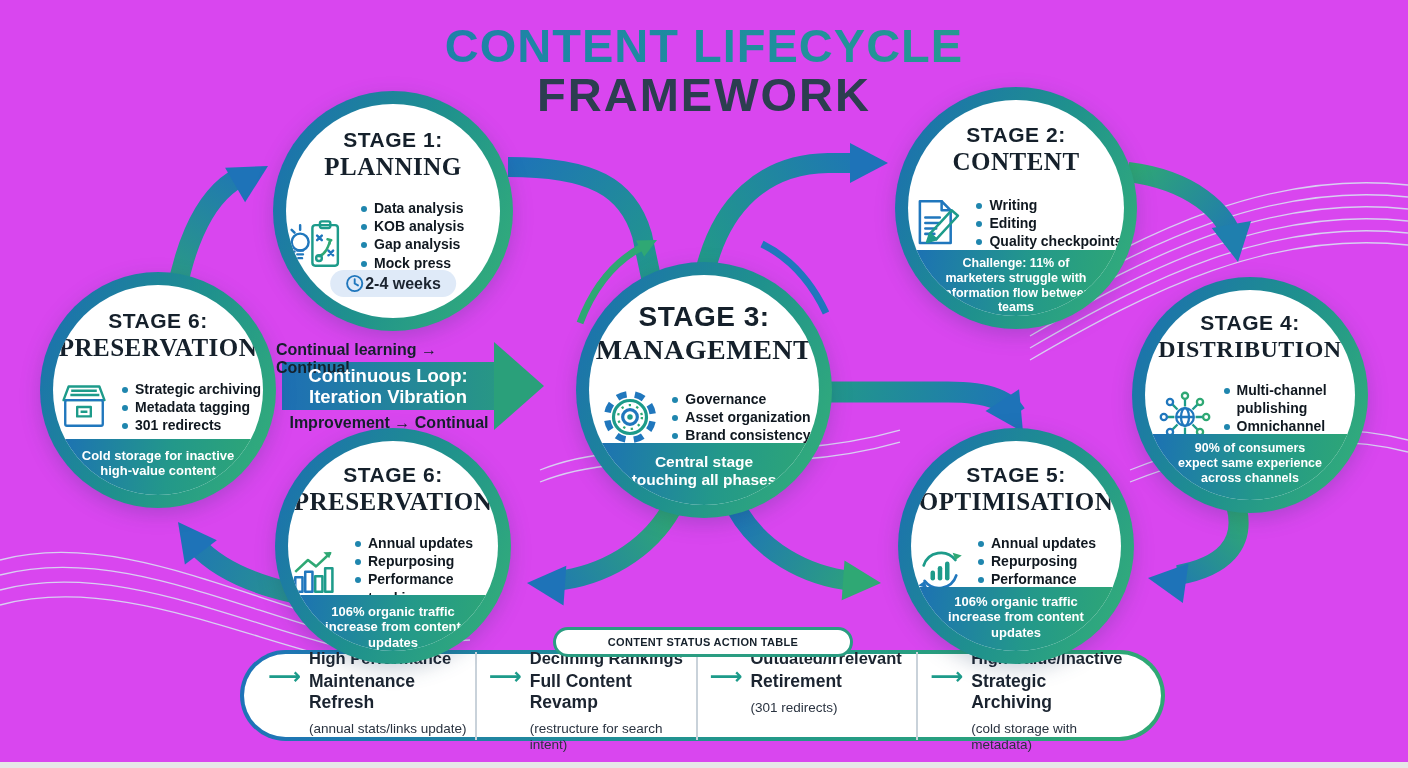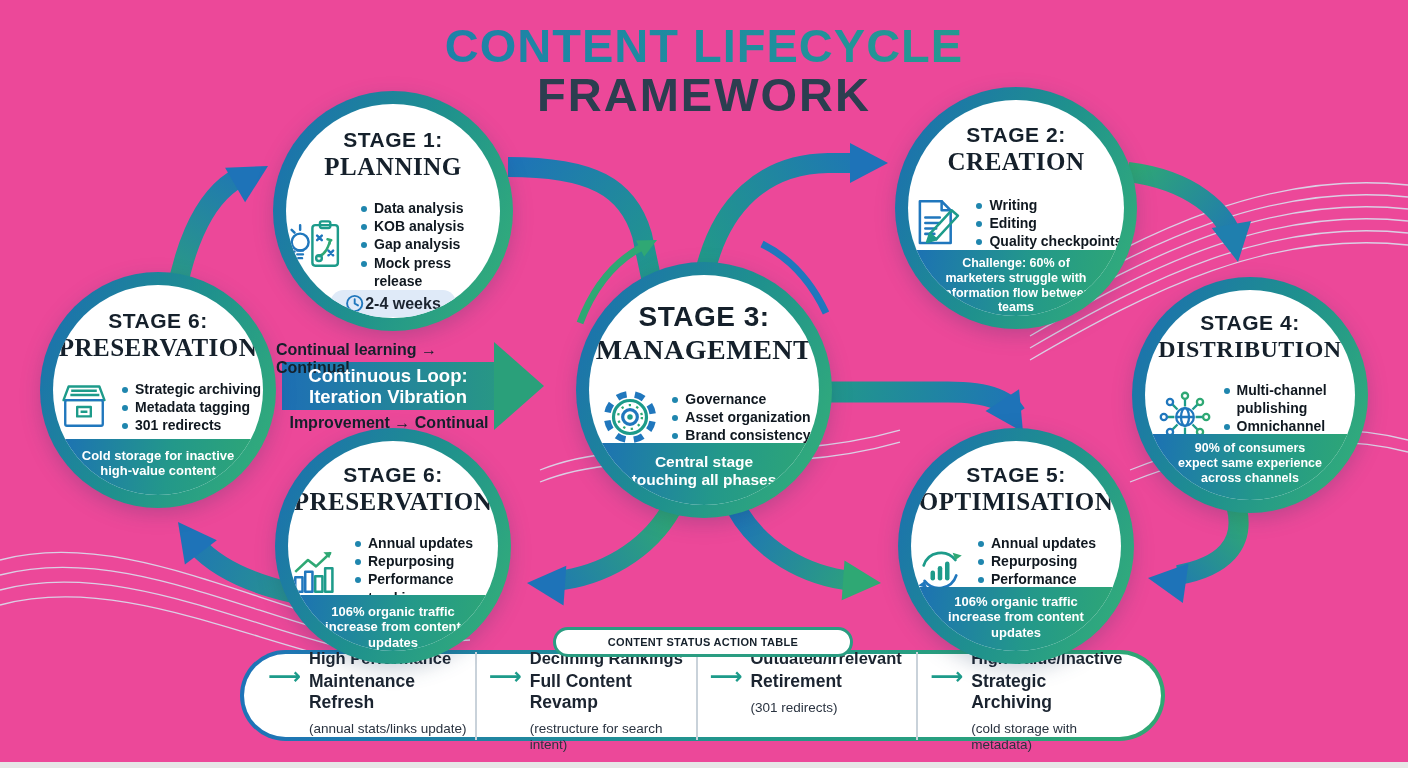--- a/index.html
+++ b/index.html
@@ -1,16 +1,16 @@
 <!DOCTYPE html>
 <html><head>
 <meta charset="utf-8">
 <style>
   html,body{margin:0;padding:0;background:#fff;}
-  #canvas{position:relative;width:1408px;height:768px;background:#ec4899;overflow:hidden;
+  #canvas{position:relative;width:1408px;height:768px;background:#d946ef;overflow:hidden;
           font-family:"Liberation Sans","DejaVu Sans",sans-serif;}
 
   
   .title-wrap{position:absolute;left:0;top:22px;width:100%;text-align:center;z-index:4;line-height:1.02;}
   .title-1{font-size:47px;font-weight:800;letter-spacing:1px;
            background:linear-gradient(90deg,#1c6fb6 0%,#1f8f9d 55%,#35b174 100%);
            -webkit-background-clip:text;background-clip:text;color:transparent;}
   .title-2{font-size:47px;font-weight:800;letter-spacing:2px;color:#2c3e50;margin-top:1px;}
 
   
@@ -26,21 +26,21 @@
          overflow:hidden;text-align:center;box-sizing:border-box;}
   .stage-label{font-size:21px;font-weight:800;color:#15202b;letter-spacing:.5px;}
   .stage-name{font-size:25px;font-weight:800;color:#15202b;letter-spacing:.5px;margin-top:1px;font-family:Liberation Serif, serif;}
   .row{display:flex;align-items:center;justify-content:center;gap:9px;margin-top:18px;}
   ul.bullets{list-style:none;margin:0;padding:0;text-align:left;}
   ul.bullets li{position:relative;padding-left:13px;font-size:14px;font-weight:700;color:#101820;line-height:1.3;}
   ul.bullets li::before{content:"";position:absolute;left:0;top:7px;width:6px;height:6px;border-radius:50%;background:#1f86ae;}
   .banner{position:absolute;left:0;right:0;bottom:0;background:linear-gradient(100deg,#1c6fb6 0%,#23988a 55%,#2fa874 100%);
           color:#fff;font-weight:700;display:flex;align-items:flex-start;justify-content:center;
           box-sizing:border-box;line-height:1.18;text-align:center;}
-  .badge{position:absolute;left:50%;transform:translateX(-50%);bottom:1px;display:inline-flex;align-items:center;gap:1px;
+  .badge{position:absolute;left:50%;transform:translateX(-50%);bottom:21px;display:inline-flex;align-items:center;gap:1px;
          background:#dfeaf8;border-radius:18px;padding:4px 15px;font-size:16px;font-weight:800;color:#1b2430;white-space:nowrap;}
 
   
   #c1{left:273px;top:91px;width:240px;height:240px;}
   #c1 .stage-label{margin-top:24px;}
   #c2{left:895px;top:87px;width:242px;height:242px;}
   #c2 .stage-label{margin-top:23px;}
   #c2 .banner{height:66px;font-size:12.5px;padding:6px 30px 0;}
   #c3{left:576px;top:262px;width:256px;height:256px;}
   #c3 .stage-label{margin-top:26px;font-size:28px;text-align:center;}
@@ -264,38 +264,38 @@
         <span>2-4 weeks</span>
       </div>
     </div>
       </div>
   </div>
 
   <div class="circle" id="c2">
     <div class="ring">
         <div class="inner">
       <div class="stage-label">STAGE 2:</div>
-      <div class="stage-name">CREATION</div>
+      <div class="stage-name">CONTENT</div>
       <div class="row">
         <svg class="icon" width="58" height="58" viewBox="0 0 64 64">
           <g fill="none" stroke-width="2.8" stroke-linecap="round" stroke-linejoin="round">
             <path d="M12,8 h24 l10,10 v36 h-34 z" stroke="#2077bd"></path>
             <path d="M36,8 v10 h10" stroke="#2077bd"></path>
             <path d="M18,26 h16 M18,32 h16 M18,38 h12 M18,44 h10" stroke="#2077bd"></path>
             <path d="M30,50 L54,24 l-7,-6 L23,44 z" stroke="#1d9b8a"></path>
             <path d="M23,44 l7,6 l-10,3 z" fill="#1d9b8a" stroke="#1d9b8a"></path>
           </g>
         </svg>
         <ul class="bullets">
           <li>Writing</li>
           <li>Editing</li>
           <li>Quality checkpoints</li>
         </ul>
       </div>
-      <div class="banner">Challenge: 60% of marketers struggle with information flow between teams</div>
+      <div class="banner">Challenge: 11% of marketers struggle with information flow between teams</div>
     </div>
       </div>
   </div>
 
   <div class="circle" id="c3">
     <div class="ring">
         <div class="inner">
       <div class="stage-label">STAGE 3:</div>
       <div class="stage-name">MANAGEMENT</div>
       <div class="row">

